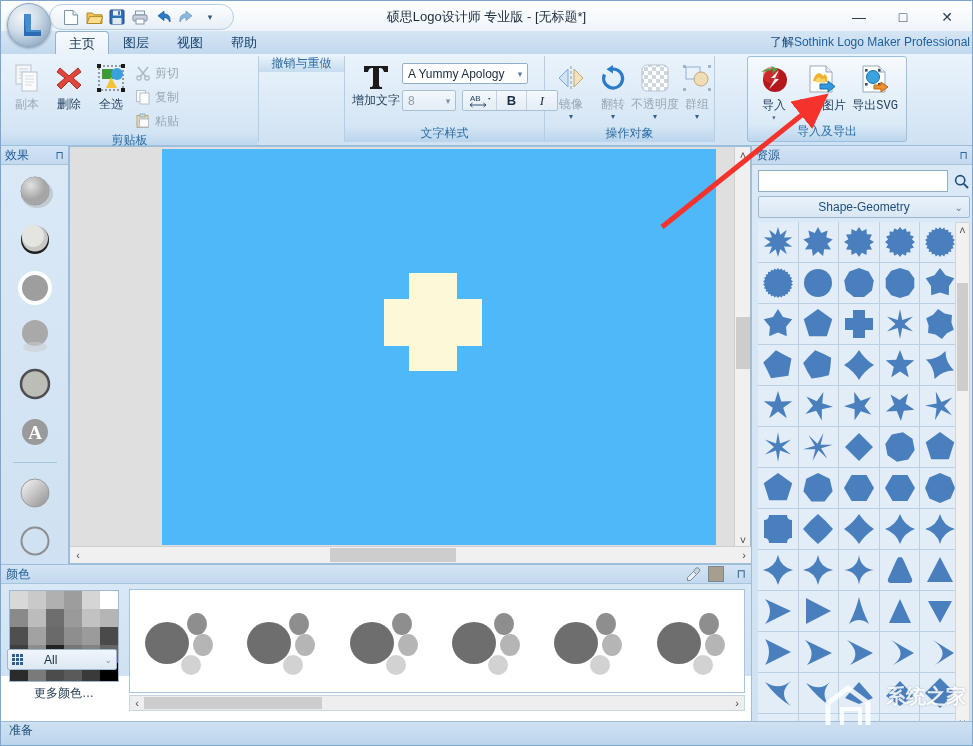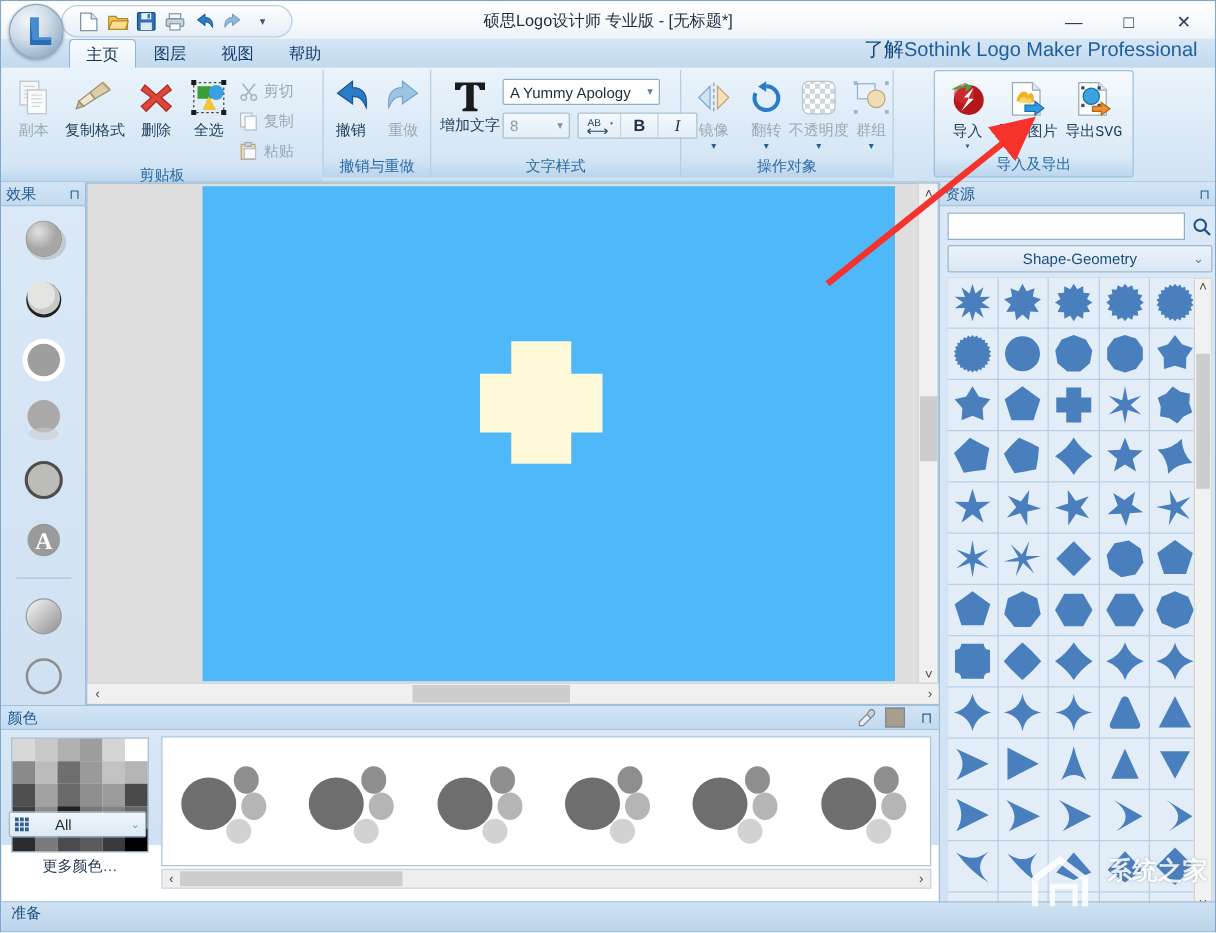--- a/index.html
+++ b/index.html
@@ -76,22 +76,22 @@
     border: 1px solid transparent; border-bottom: none;
     border-radius: 4px 4px 0 0;
   }
   .tab.active {
     background: linear-gradient(#f6fafd, #e9f2fa);
     border-color: #8fb4d4;
     color: #11324f;
     position: relative; top: 1px; height: 24px;
   }
   .learn-link {
-    position: absolute; right: 14px; bottom: 3px;
-    font-size: 16px; color: #1c5e9e; margin-left: 48px;
+    position: absolute; right: 2px; bottom: 3px;
+    font-size: 12px; color: #1c5e9e; margin-left: 48px;
   }
   .learn-link b { color:#14477a; font-weight: normal;}
 
   
   .ribbon {
     position: absolute; left: 0; top: 53px; width: 971px; height: 92px;
     background: linear-gradient(#eaf3fb 0%, #dceaf7 55%, #cfe2f3 100%);
     border-bottom: 1px solid #9dbdd8;
   }
   .rgroup {
@@ -368,31 +368,20 @@
         <div class="rbtn dim">
           <span class="ic">
             <svg width="30" height="30" viewBox="0 0 30 30">
               <rect x="4" y="2" width="15" height="19" fill="#f4f6f8" stroke="#b9c4cf"></rect>
               <path d="M7 6 H16 M7 9 H16 M7 12 H16 M7 15 H14" stroke="#c9d3dc" stroke-width="1"></path>
               <rect x="10" y="9" width="15" height="19" fill="#fafbfc" stroke="#b9c4cf"></rect>
               <path d="M13 13 H22 M13 16 H22 M13 19 H22 M13 22 H20" stroke="#d3dae1" stroke-width="1"></path>
             </svg>
           </span>
           <span class="lb">副本</span>
-        </div>
-        <div class="rbtn">
-          <span class="ic">
-            <svg width="32" height="30" viewBox="0 0 32 30">
-              <path d="M3 18 L12 11 L16 16 L7 22 Z" fill="#efe6d0" stroke="#9c8f72"></path>
-              <path d="M12 11 L22 3 L28 9 L16 16 Z" fill="#dccdab" stroke="#9c8f72"></path>
-              <path d="M3 18 L1 24 L7 22 Z" fill="#c9b88f" stroke="#9c8f72"></path>
-              <path d="M22 3 L28 9" stroke="#b8a880" stroke-width="2"></path>
-            </svg>
-          </span>
-          <span class="lb">复制格式</span>
         </div>
         <div class="rbtn">
           <span class="ic">
             <svg width="28" height="28" viewBox="0 0 28 28">
               <path d="M5 4 L14 12 L23 4 L26 8 L18 14 L26 21 L22 25 L14 17 L6 25 L2 21 L10 14 L2 8 Z" fill="#e0453c" stroke="#a82d26"></path>
             </svg>
           </span>
           <span class="lb">删除</span>
         </div>
         <div class="rbtn">
@@ -433,38 +422,20 @@
               <rect x="4.5" y="6" width="9" height="8" fill="#fafbfc" stroke="#b4c0cb"></rect>
             </svg>
             <span>粘贴</span>
           </div>
         </div>
       </div>
       <div class="rgroup-title">剪贴板</div>
     </div>
 
     <div class="rgroup" style="left:258px; width:86px;">
-      <div class="rgroup-body" style="justify-content:center;">
-        <div class="rbtn">
-          <span class="ic">
-            <svg width="30" height="28" viewBox="0 0 30 28">
-              <path d="M16 6 C25 6 28 12 27 22 C23.5 14.5 21 13 16 13 V19 L4 10.5 L16 1 Z" fill="#2a7bc8" stroke="#1b5790"></path>
-            </svg>
-          </span>
-          <span class="lb">撤销</span>
-        </div>
-        <div class="rbtn dim">
-          <span class="ic">
-            <svg width="30" height="28" viewBox="0 0 30 28">
-              <path d="M14 6 C5 6 2 12 3 22 C6.5 14.5 9 13 14 13 V19 L26 10.5 L14 1 Z" fill="#9dc4e4" stroke="#7aa6cd"></path>
-            </svg>
-          </span>
-          <span class="lb">重做</span>
-        </div>
-      </div>
       <div class="rgroup-title">撤销与重做</div>
     </div>
 
     <div class="rgroup" style="left:344px; width:200px;">
       <div class="rgroup-body" style="padding-top:5px;">
         <div class="rbtn" style="min-width:52px;">
           <span class="ic" style="height:28px;">
             <svg width="28" height="26" viewBox="0 0 28 26">
               <path d="M2 2 H26 V8 H22 C21 4.5 20 4 17 4 V20 C17 22.5 17.6 23 20 23 V25 H8 V23 C10.4 23 11 22.5 11 20 V4 C8 4 7 4.5 6 8 H2 Z" fill="#1b1b1b"></path>
             </svg>

